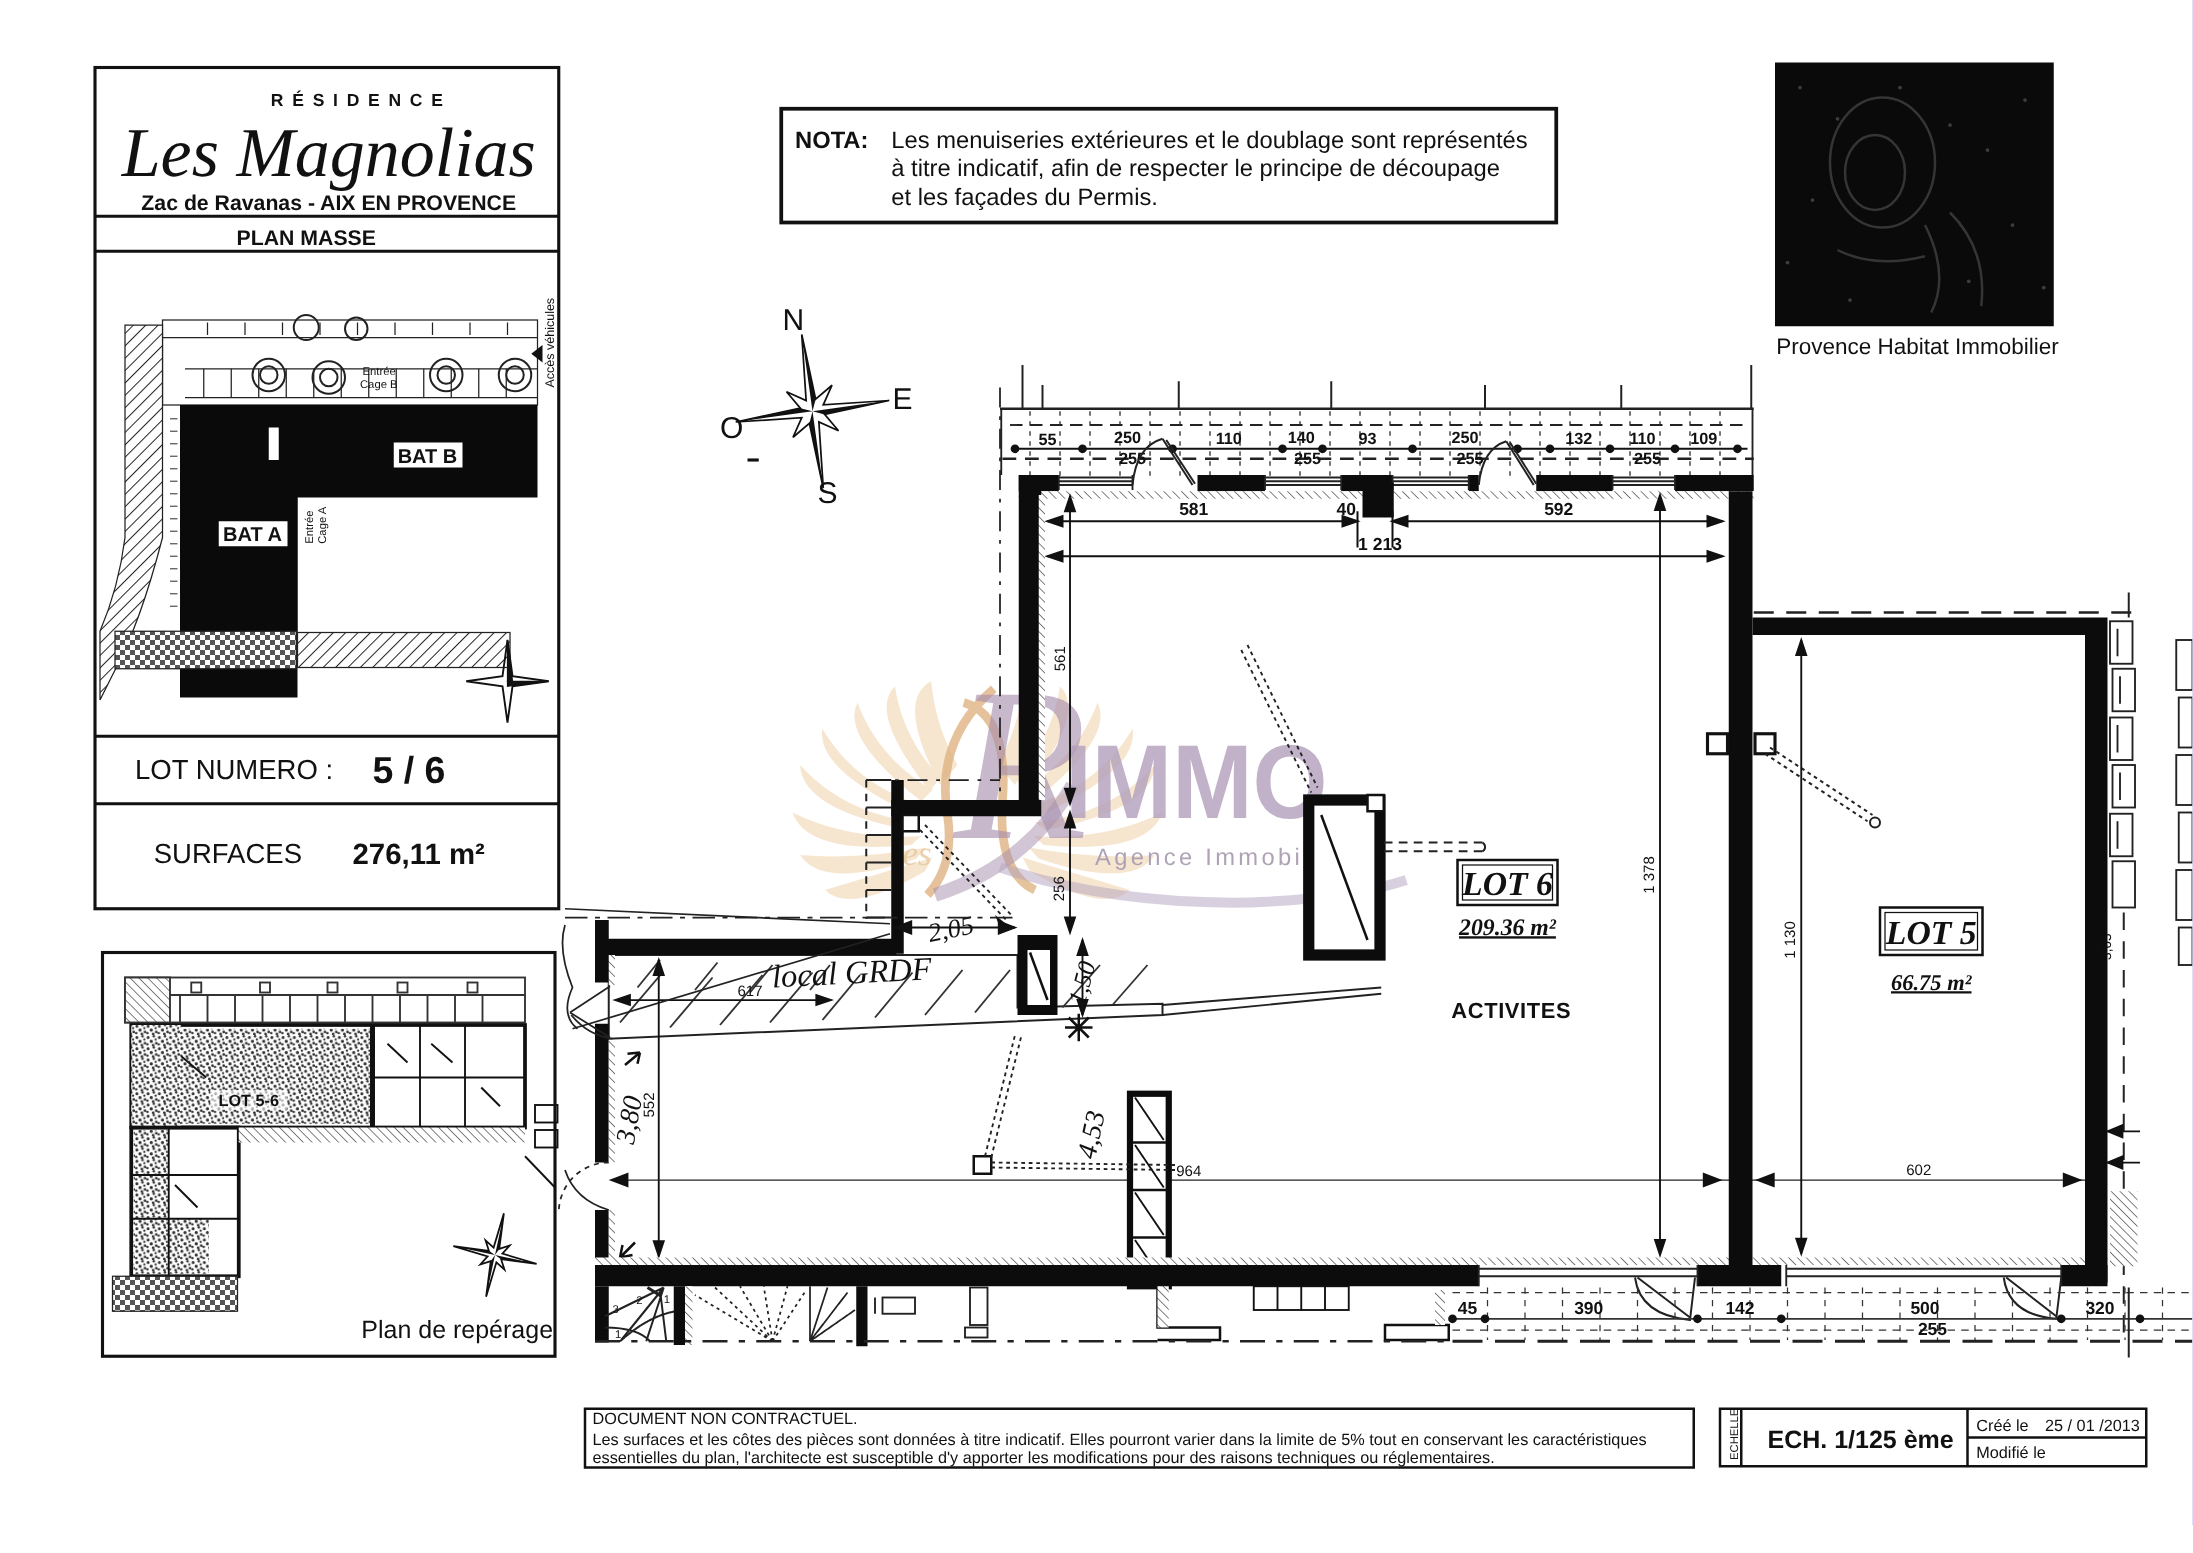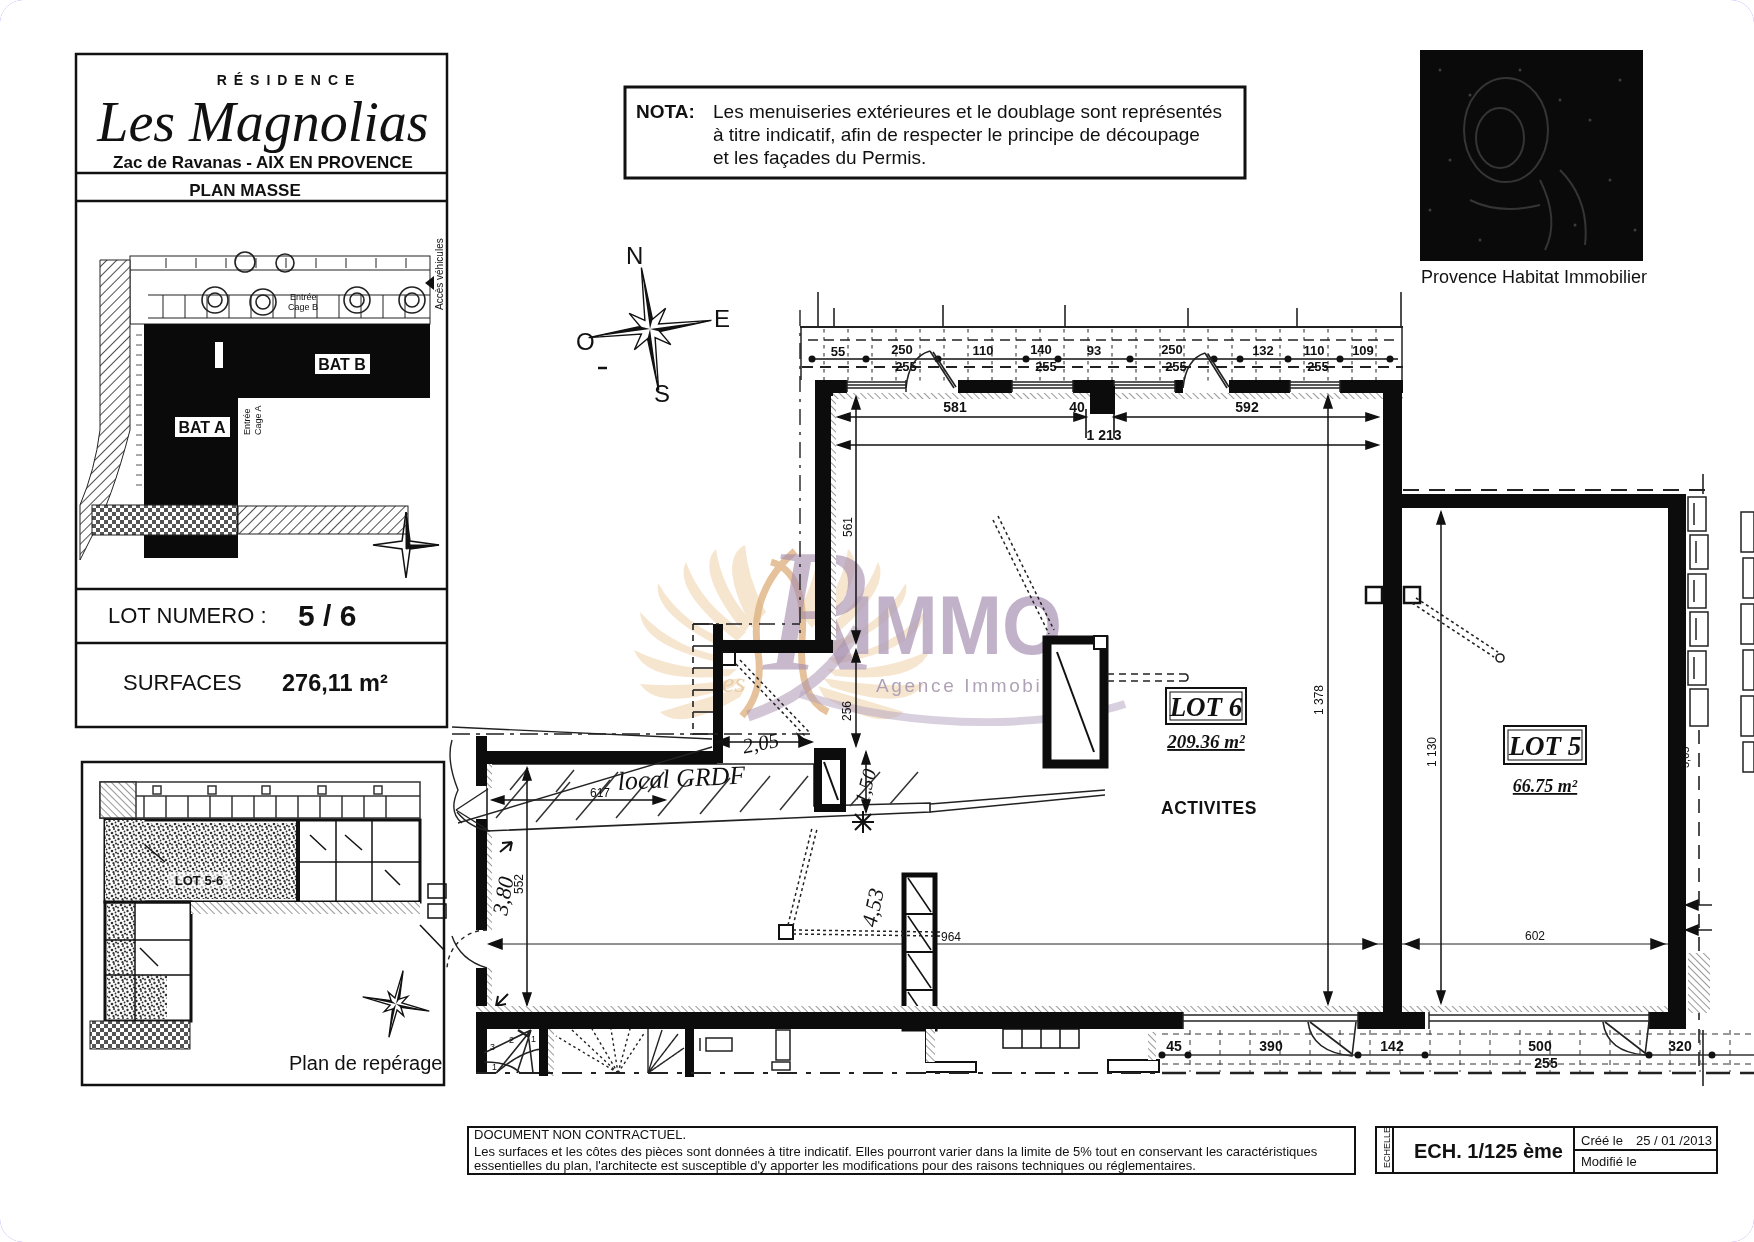--- a/index.html
+++ b/index.html
@@ -1,17 +1,17 @@
 <!DOCTYPE html>
 <html><head>
 <meta charset="utf-8">
 <style>
   html,body{margin:0;padding:0;background:#ffffff;}
   #page{position:relative;width:1754px;height:1242px;background:#8b5cf6;overflow:hidden;
-        font-family:"Liberation Sans", sans-serif;border-radius:23px;}
+        font-family:"Liberation Sans", sans-serif;}
   svg{position:absolute;top:0;left:0;}
 </style>
 </head>
 <body>
 <div id="page">
 <svg width="1754" height="1242" viewBox="0 0 1754 1242" xmlns="http://www.w3.org/2000/svg">
 <defs>
   <pattern id="hatch" width="7" height="7" patternTransform="rotate(45)" patternUnits="userSpaceOnUse">
     <rect width="7" height="7" fill="#fff"></rect>
           <line x1="0" y1="0" x2="0" y2="7" stroke="#222" stroke-width="1.6"></line>

